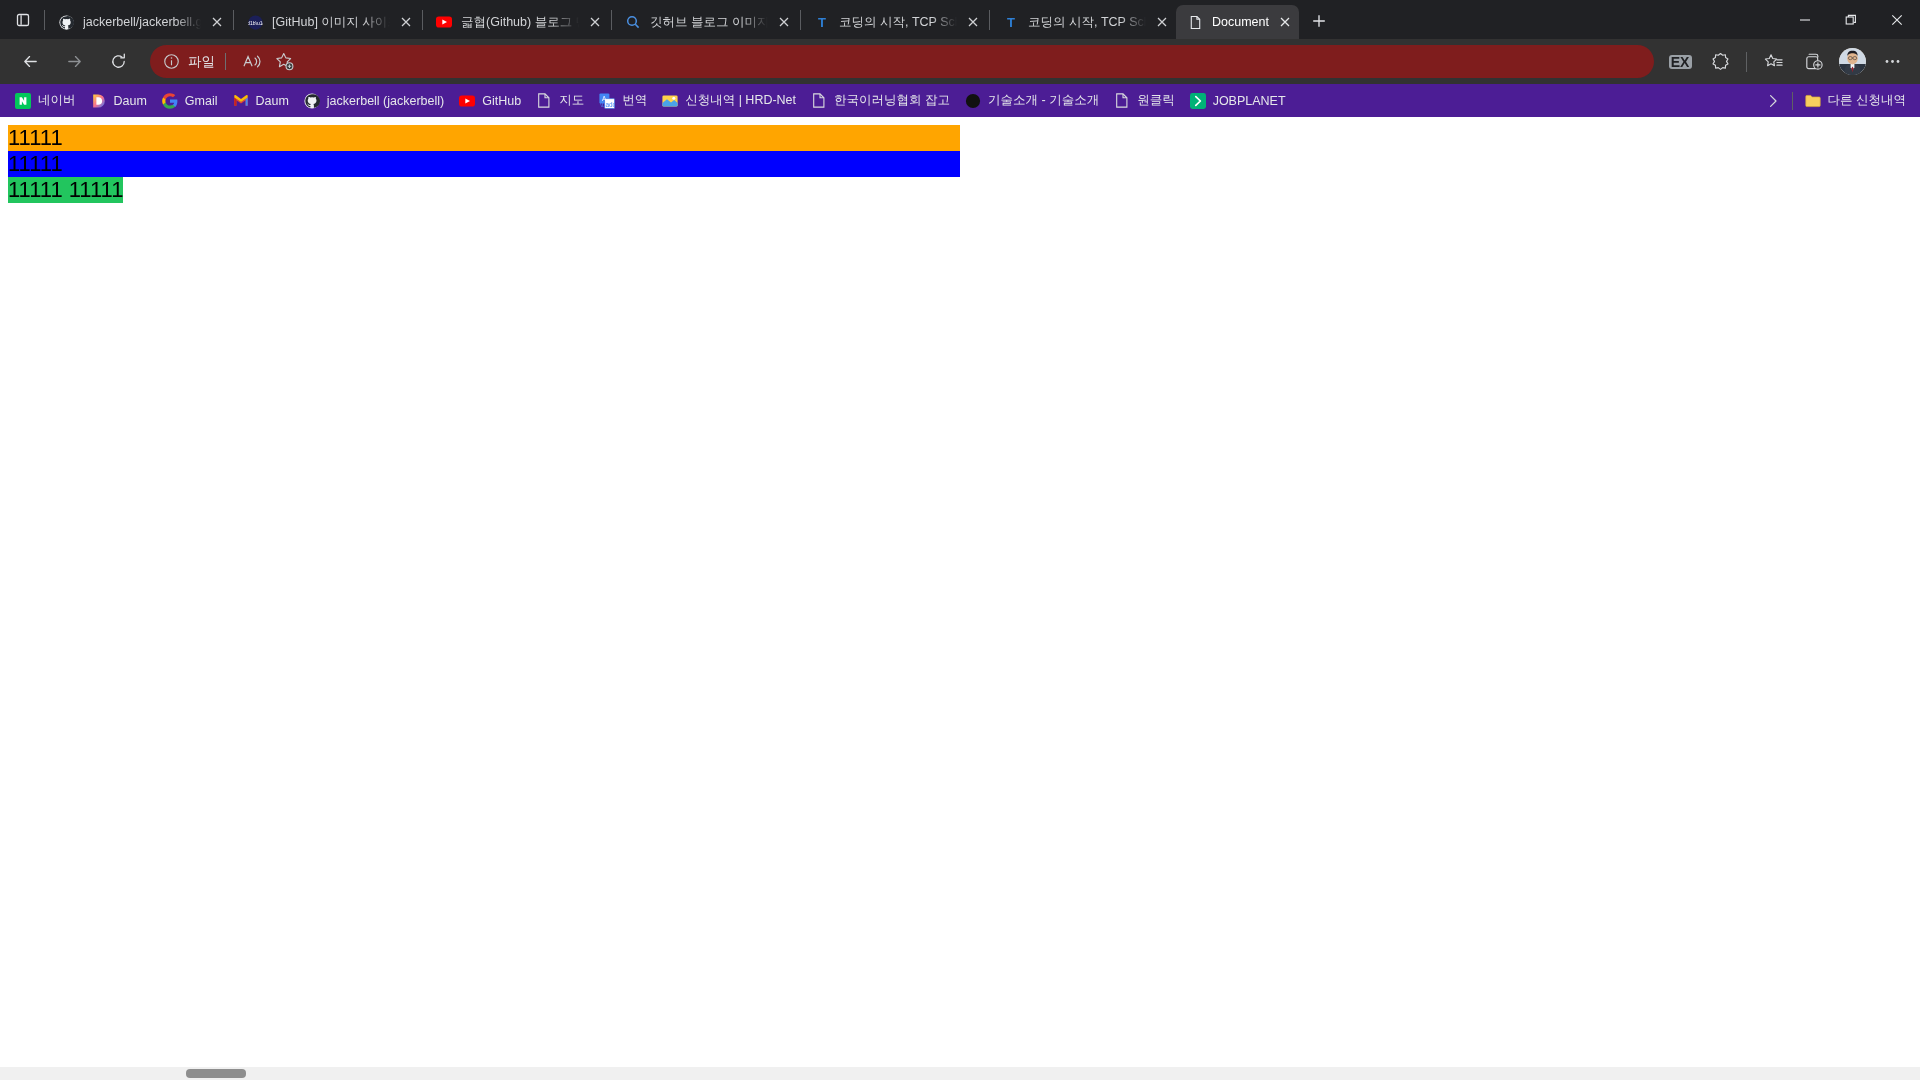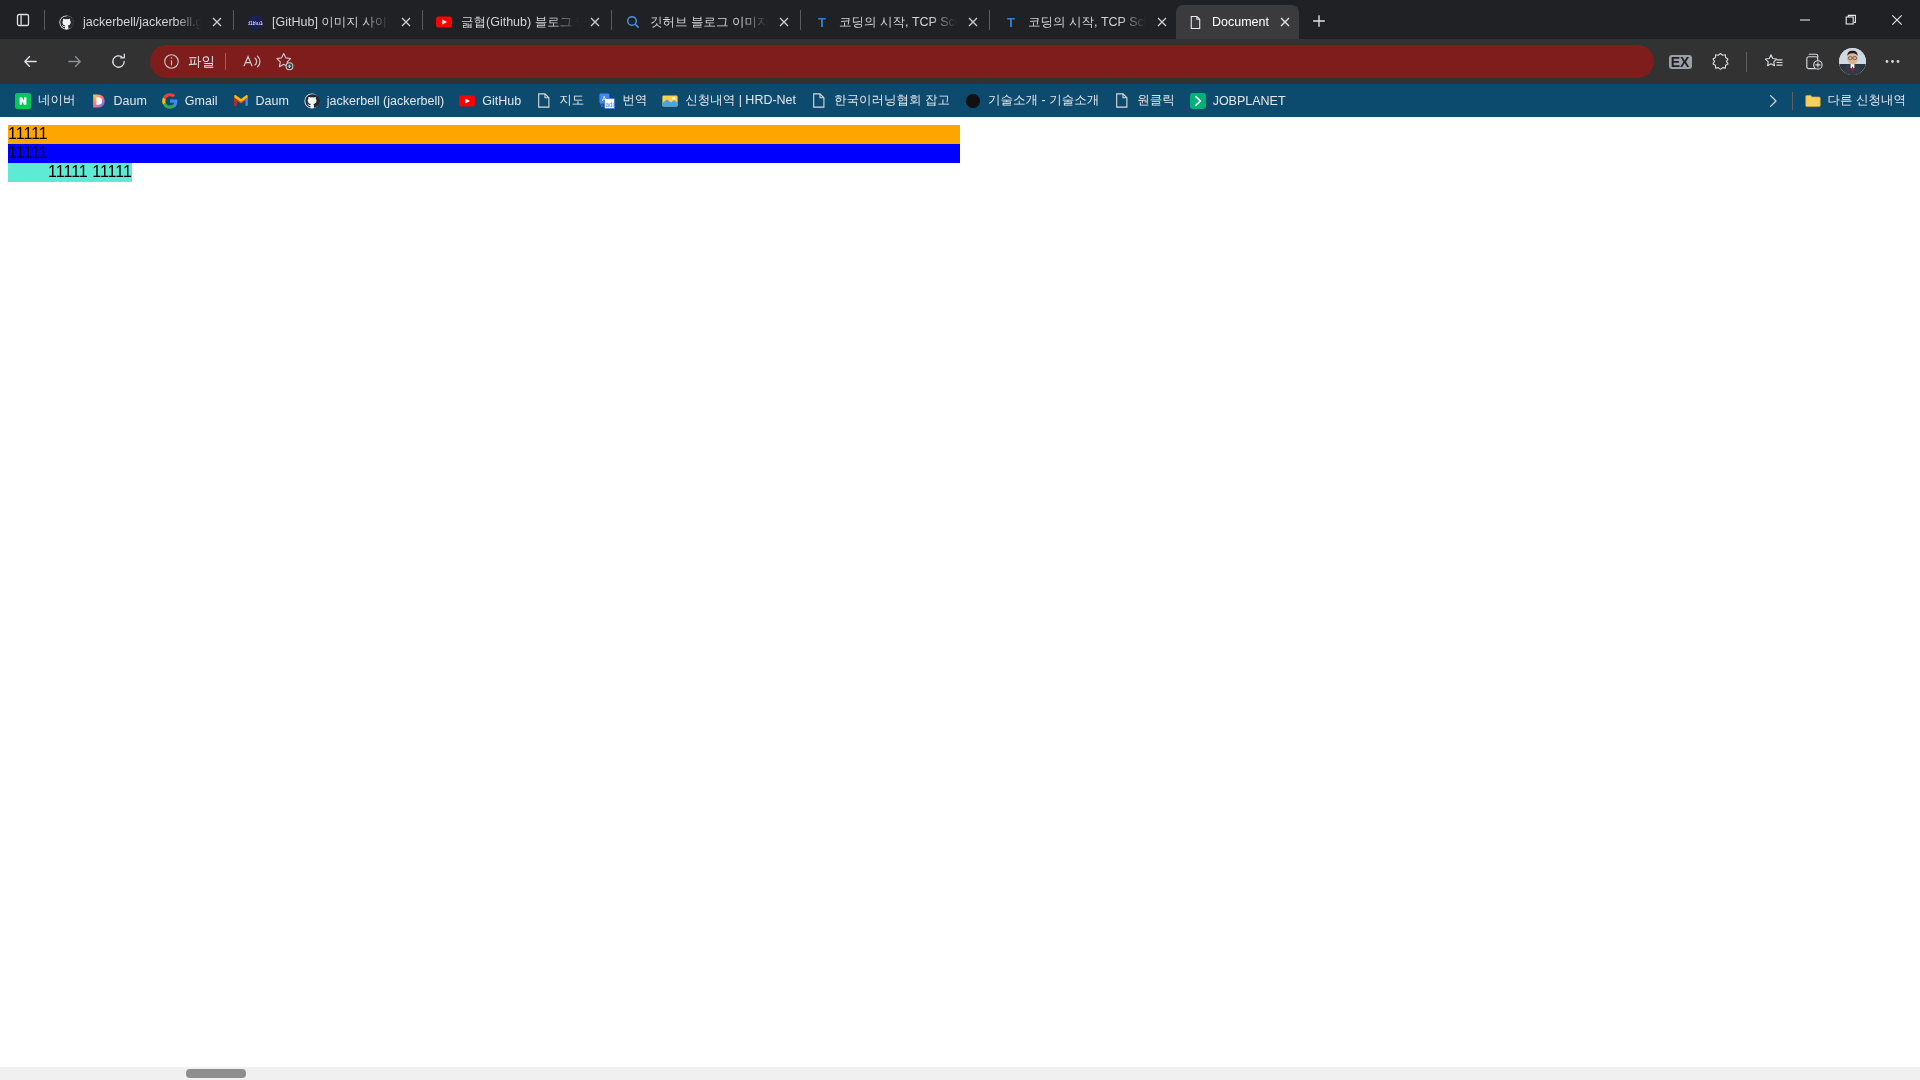--- a/index.html
+++ b/index.html
@@ -116,21 +116,21 @@
   }
   .avatar {
     width: 27px; height: 27px; border-radius: 50%;
     overflow: hidden; flex: 0 0 27px; margin: 0 6px;
     background: #c8b49a; position: relative;
   }
 
   
   .bookmarks {
     height: 33px; flex: 0 0 33px;
-    background: #0c4a6e;
+    background: #4c1d95;
     display: flex; align-items: center;
     padding: 0 6px 0 8px;
     overflow: hidden;
   }
   .bm {
     display: flex; align-items: center;
     height: 25px; border-radius: 4px;
     padding: 0 7px; margin-right: 1px;
     color: #e5e7ea; font-size: 12.5px;
     white-space: nowrap; flex: 0 0 auto;
@@ -148,21 +148,21 @@
 
   
   .page {
     flex: 1 1 auto;
     background: #ffffff;
     position: relative;
     overflow: hidden;
   }
   .page-inner { padding: 8px 0 0 8px; }
   .blk {
-    font-size: 16px;
+    font-size: 22px;
     color: #000000;
     line-height: 1.18;
     font-family: "Liberation Sans", sans-serif;
   }
   .blk-block { display: block; width: 952px; }
   .blk-inline { display: inline-block; }
   .hscroll {
     position: absolute; left: 0; right: 0; bottom: 0;
     height: 13px; background: #f0f0f0;
   }
@@ -574,20 +574,20 @@
         </span>
         <span>다른 신청내역</span>
       </div>
     </div>
   </div>
 
   <div class="page">
     <div class="page-inner">
       <div class="blk blk-block" style="background:#ffa500;">11111</div>
       <div class="blk blk-block" style="background:#0000ff;">11111</div>
-      <span class="blk blk-inline" style="background:#5eead4;padding-left:40px;">11111 11111</span>
+      <span class="blk blk-inline" style="background:#22c55e;">11111 11111</span>
     </div>
     <div class="hscroll">
       <div class="hscroll-thumb"></div>
     </div>
   </div>
 
 </div>
 
 </body></html>

